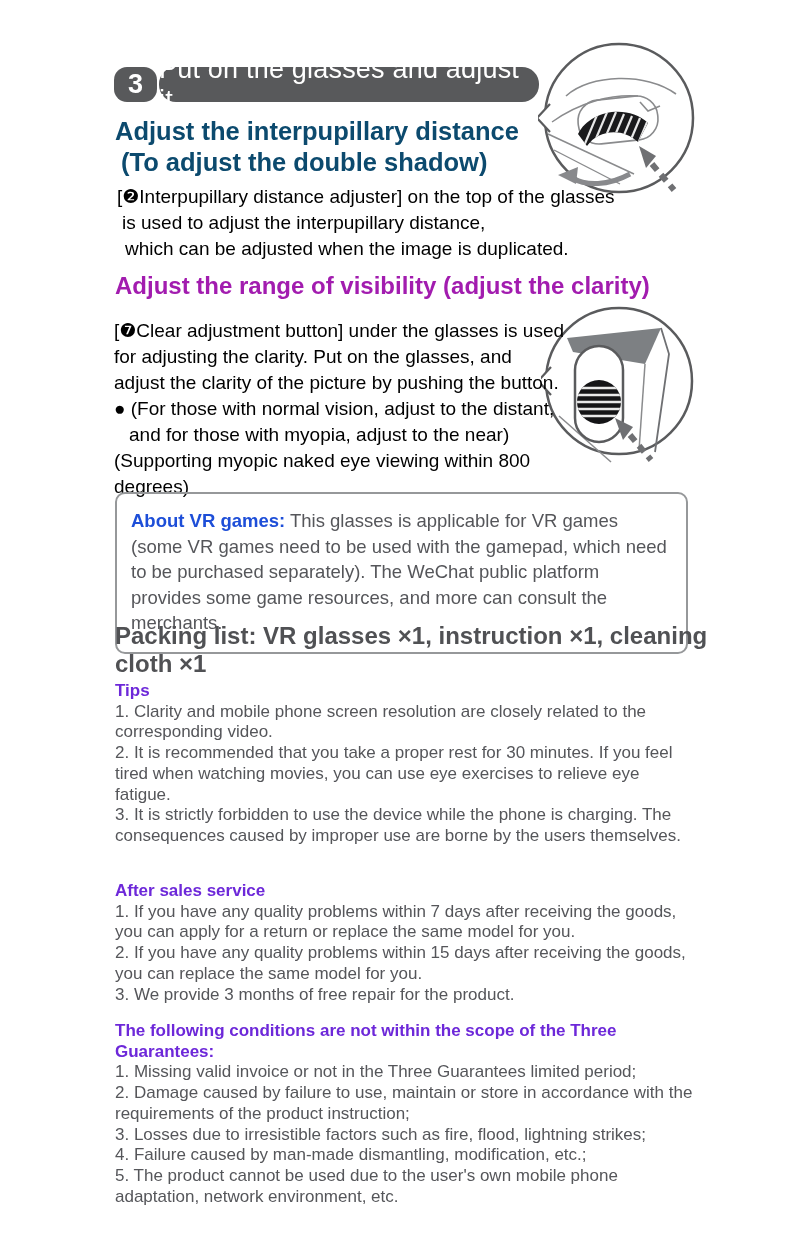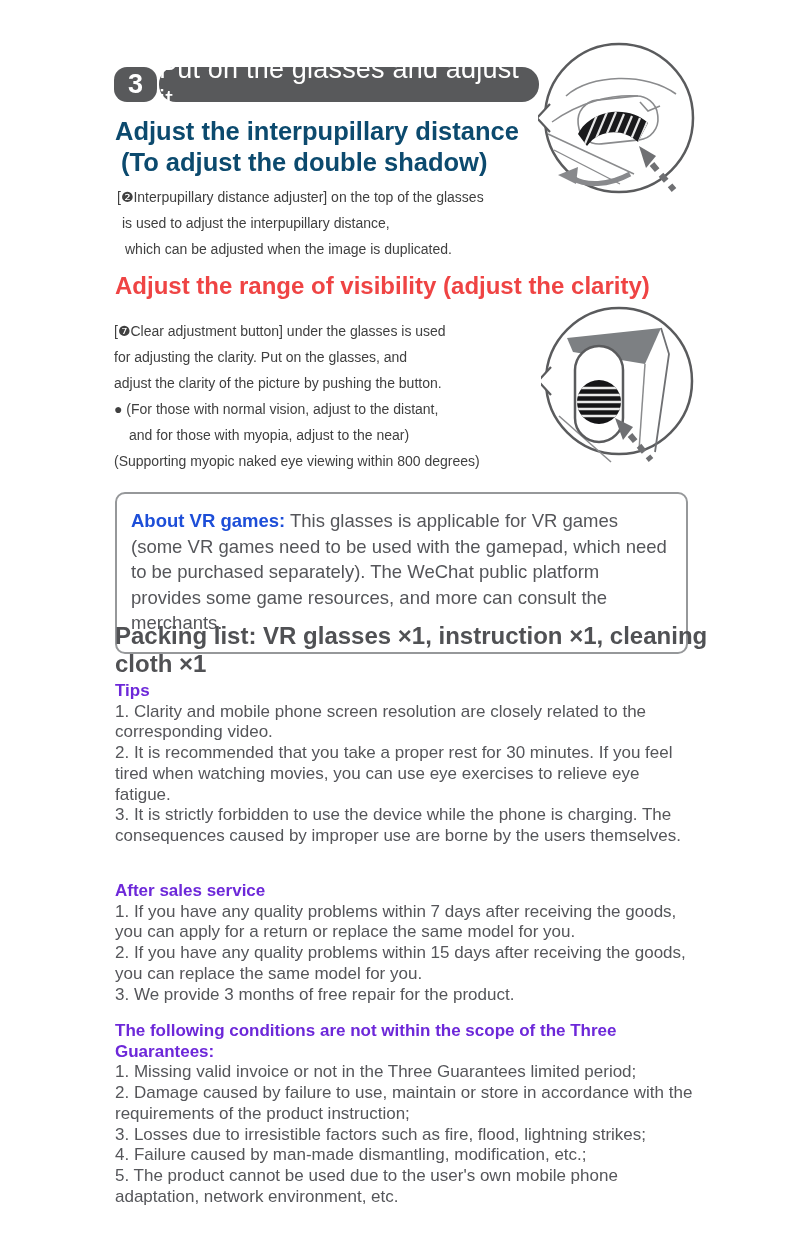--- a/index.html
+++ b/index.html
@@ -27,28 +27,28 @@
     display:flex;align-items:center;justify-content:center;
     letter-spacing:.2px;
   }
 
   .h1{
     left:115px;top:116px;width:520px;
     font-size:25.5px;font-weight:bold;color:#0c4a6e;line-height:31px;
   }
   .h1 .line2{padding-left:6px;}
 
-  .para{font-size:14px;line-height:26px;color:#404040;}
+  .para{font-size:19px;line-height:26px;color:#000000;}
   .para-ipd{left:117px;top:184px;width:500px;}
   .para-ipd .l2{padding-left:5px;}
   .para-ipd .l3{padding-left:8px;}
 
   .h2{
     left:115px;top:272px;width:580px;
-    font-size:24px;font-weight:bold;color:#ef4444;
+    font-size:24px;font-weight:bold;color:#a21caf;
   }
 
   .para-clarity{left:114px;top:318px;width:470px;}
   .para-clarity .indent{padding-left:15px;}
 
   .about-box{
     left:115px;top:492px;width:541px;
     border:2px solid #96989a;border-radius:10px;
     padding:14px 14px 16px 14px;
     font-size:18.5px;line-height:25.5px;color:#55565a;

